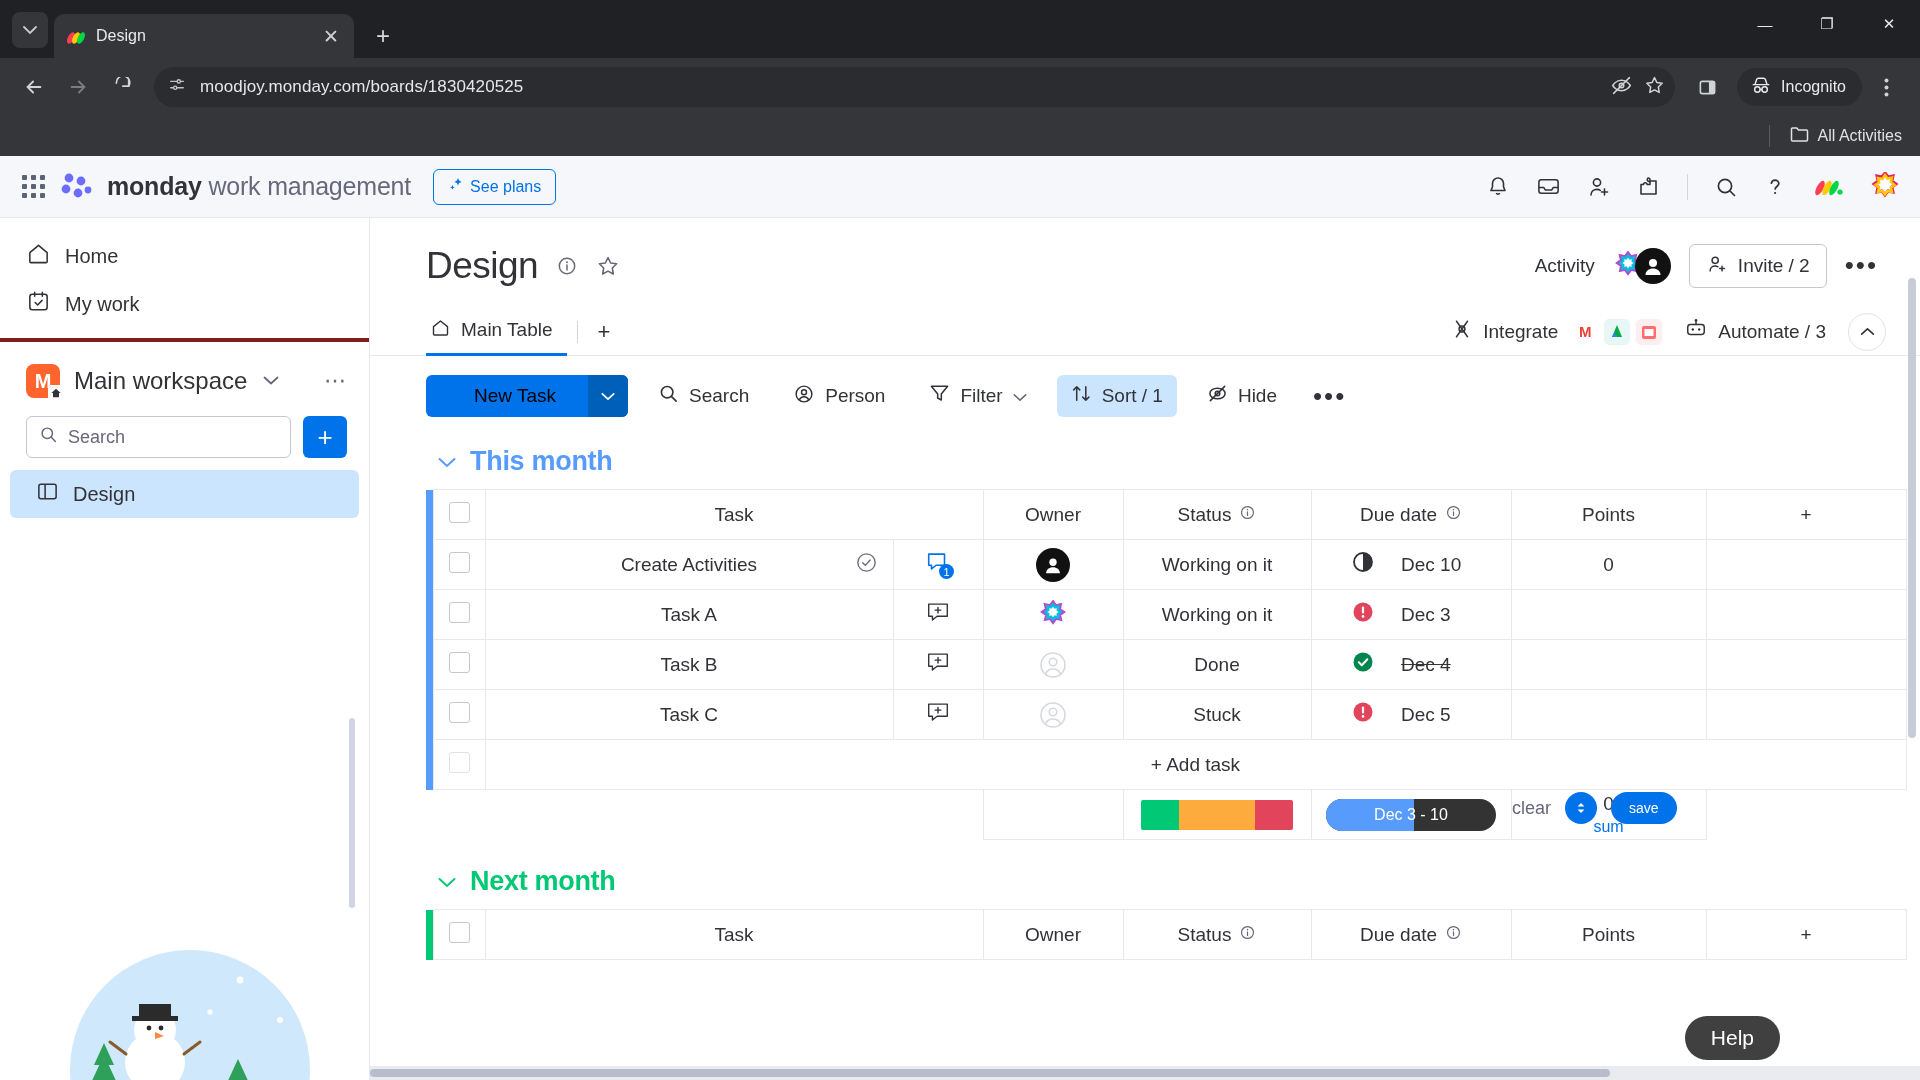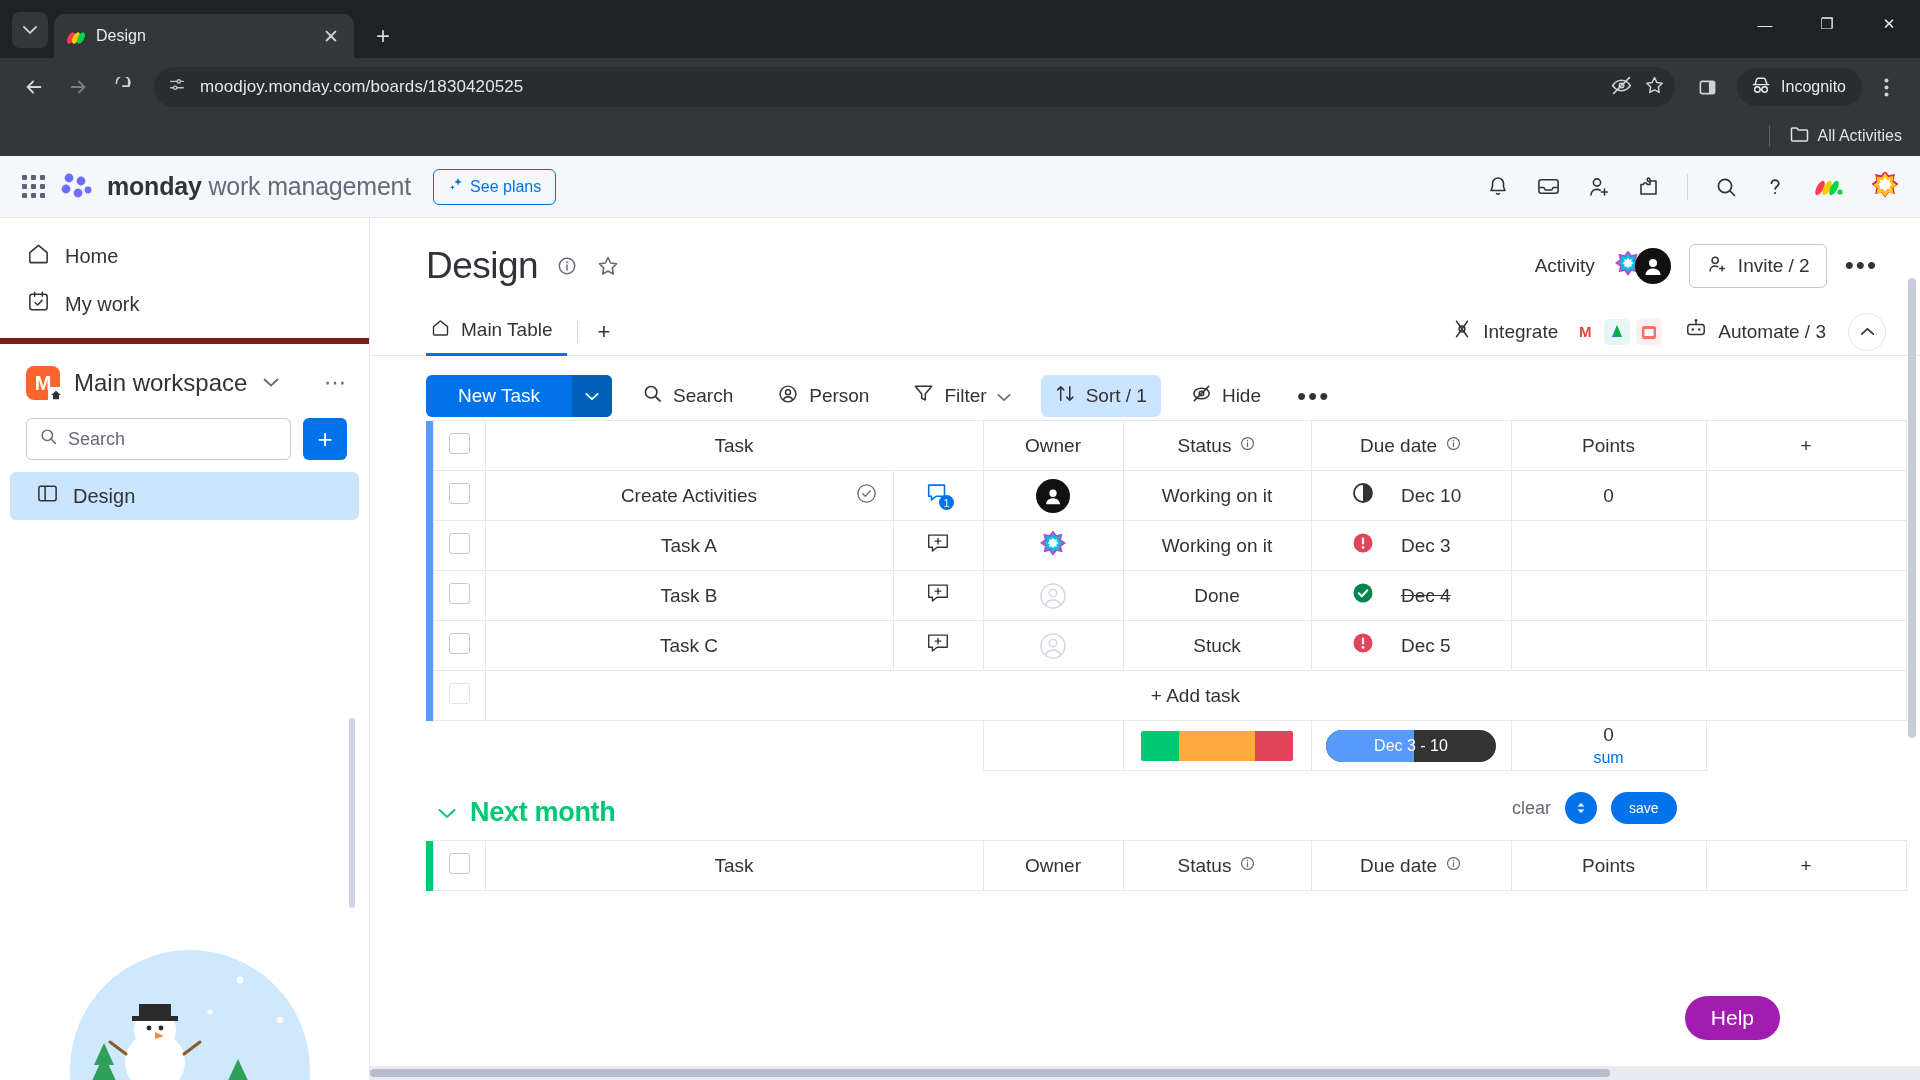--- a/index.html
+++ b/index.html
@@ -83,21 +83,21 @@
     display:flex; align-items:center; gap:6px; padding: 0 14px; font-size: 16px; margin-left: 8px;
   }
   .topbar-right { margin-left:auto; display:flex; align-items:center; gap: 26px; }
   .tb-ico { color:#323338; display:flex; align-items:center; }
   .tb-div { width:1px; height: 26px; background:#d0d4e4;}
 
   .body-wrap { display:flex; height: 862px; }
 
   
   .sidebar { width: 370px; flex:0 0 370px; border-right:1px solid #e6e9ef; position:relative; background:#fff;}
-  .side-top { padding: 14px 0 10px 0; border-bottom:6px solid #7f1d1d;}
+  .side-top { padding: 14px 0 10px 0; border-bottom:4px solid #7f1d1d;}
   .side-link {
     height: 48px; display:flex; align-items:center; gap: 14px; padding: 0 26px;
     color:#323338; font-size: 20px;
   }
   .ws-row { display:flex; align-items:center; gap:14px; padding: 22px 22px 10px 26px;}
   .ws-avatar {
     width: 34px; height:34px; border-radius:8px; background:#ff642e; color:#fff; font-weight:700;
     font-size:20px; display:flex; align-items:center; justify-content:center; position:relative; flex:0 0 34px;
   }
   .ws-avatar .home-badge {
@@ -164,21 +164,21 @@
   .integ-icons span { width:26px; height:26px; border-radius:5px; display:flex; align-items:center; justify-content:center; font-size:15px;}
   .collapse-btn {
     width: 38px; height:38px; border-radius:50%; border:1px solid #e1e3ed;
     display:flex;align-items:center;justify-content:center; color:#323338;
   }
 
   .toolbar { padding: 16px 0 0 56px; display:flex; align-items:center; gap: 10px; height: 64px;}
   .newtask {
     display:flex; align-items:stretch; border-radius:6px; overflow:hidden; background:#0073ea; height: 42px;
   }
-  .newtask .lbl { color:#ffffff; font-size:19px; display:flex; align-items:center; padding: 0 32px; }
+  .newtask .lbl { color:#000000; font-size:19px; display:flex; align-items:center; padding: 0 32px; margin-left: 16px; }
   .newtask .car { width: 40px; background:#0060b9; color:#fff; display:flex;align-items:center;justify-content:center;}
   .tbtn {
     display:flex; align-items:center; gap:10px; height: 42px; padding: 0 14px; border-radius:6px;
     color:#323338; font-size: 19px; margin-left: 6px;
   }
   .tbtn.active { background:#cce5ff; }
   .tb-dots { color:#323338; font-size:26px; letter-spacing:2px; line-height:.5; padding: 0 12px;}
 
   
   .groups { padding-left: 56px; position:relative;}
@@ -238,21 +238,21 @@
   .sortpop .clear { color:#676879; font-size: 18px; }
   .sortpop .circ {
     width: 32px; height:32px; border-radius:50%; background:#0073ea; color:#fff;
     display:flex;align-items:center;justify-content:center;
   }
   .sortpop .save {
     height: 32px; border-radius:16px; background:#0073ea; color:#fff; font-size:14px;
     display:flex; align-items:center; padding: 0 18px;
   }
   .helpbtn {
-    position:absolute; right: 140px; bottom: 40px; background:#a21caf; color:#fff; border-radius: 22px;
+    position:absolute; right: 140px; bottom: 20px; background:#404040; color:#fff; border-radius: 22px;
     height: 44px; display:flex; align-items:center; padding: 0 26px; font-size: 21px; z-index: 35;
   }
 
   .hscroll {
     position:absolute; left: 370px; bottom: 0; height: 14px; width: 1550px; background:#e9ebf0;
   }
   .hscroll i { position:absolute; left: 0; top: 3px; height: 8px; width: 1240px; background:#b8bdcc; border-radius:4px; display:block;}
   .vscroll-main {
     position:absolute; right: 4px; top: 60px; width: 8px; height: 460px; background:#c8ccd8; border-radius:4px; z-index: 20;
   }
@@ -717,20 +717,28 @@
                   <path d="M3.5 18.5L18.5 3.5" stroke-linecap="round"></path>
                 </svg>
             </span>
             <span>Hide</span>
           </span>
           <span class="tb-dots">•••</span>
         </div>
 
         <div class="groups">
 
+          <div class="group-title g-blue">
+            <span class="cv">
+              <svg width="18" height="11" viewBox="0 0 18 11">
+                  <path d="M1.5 2l7.5 7 7.5-7" stroke="#579bfc" stroke-width="2" fill="none" stroke-linecap="round"></path>
+                </svg>
+            </span>
+            <span class="gt">This month</span>
+          </div>
 
           <table class="brd">
             <colgroup>
               <col style="width:7px">
                 <col style="width:52px">
                 <col style="width:408px">
                 <col style="width:90px">
               <col style="width:140px">
                 <col style="width:188px">
                 <col style="width:200px">

